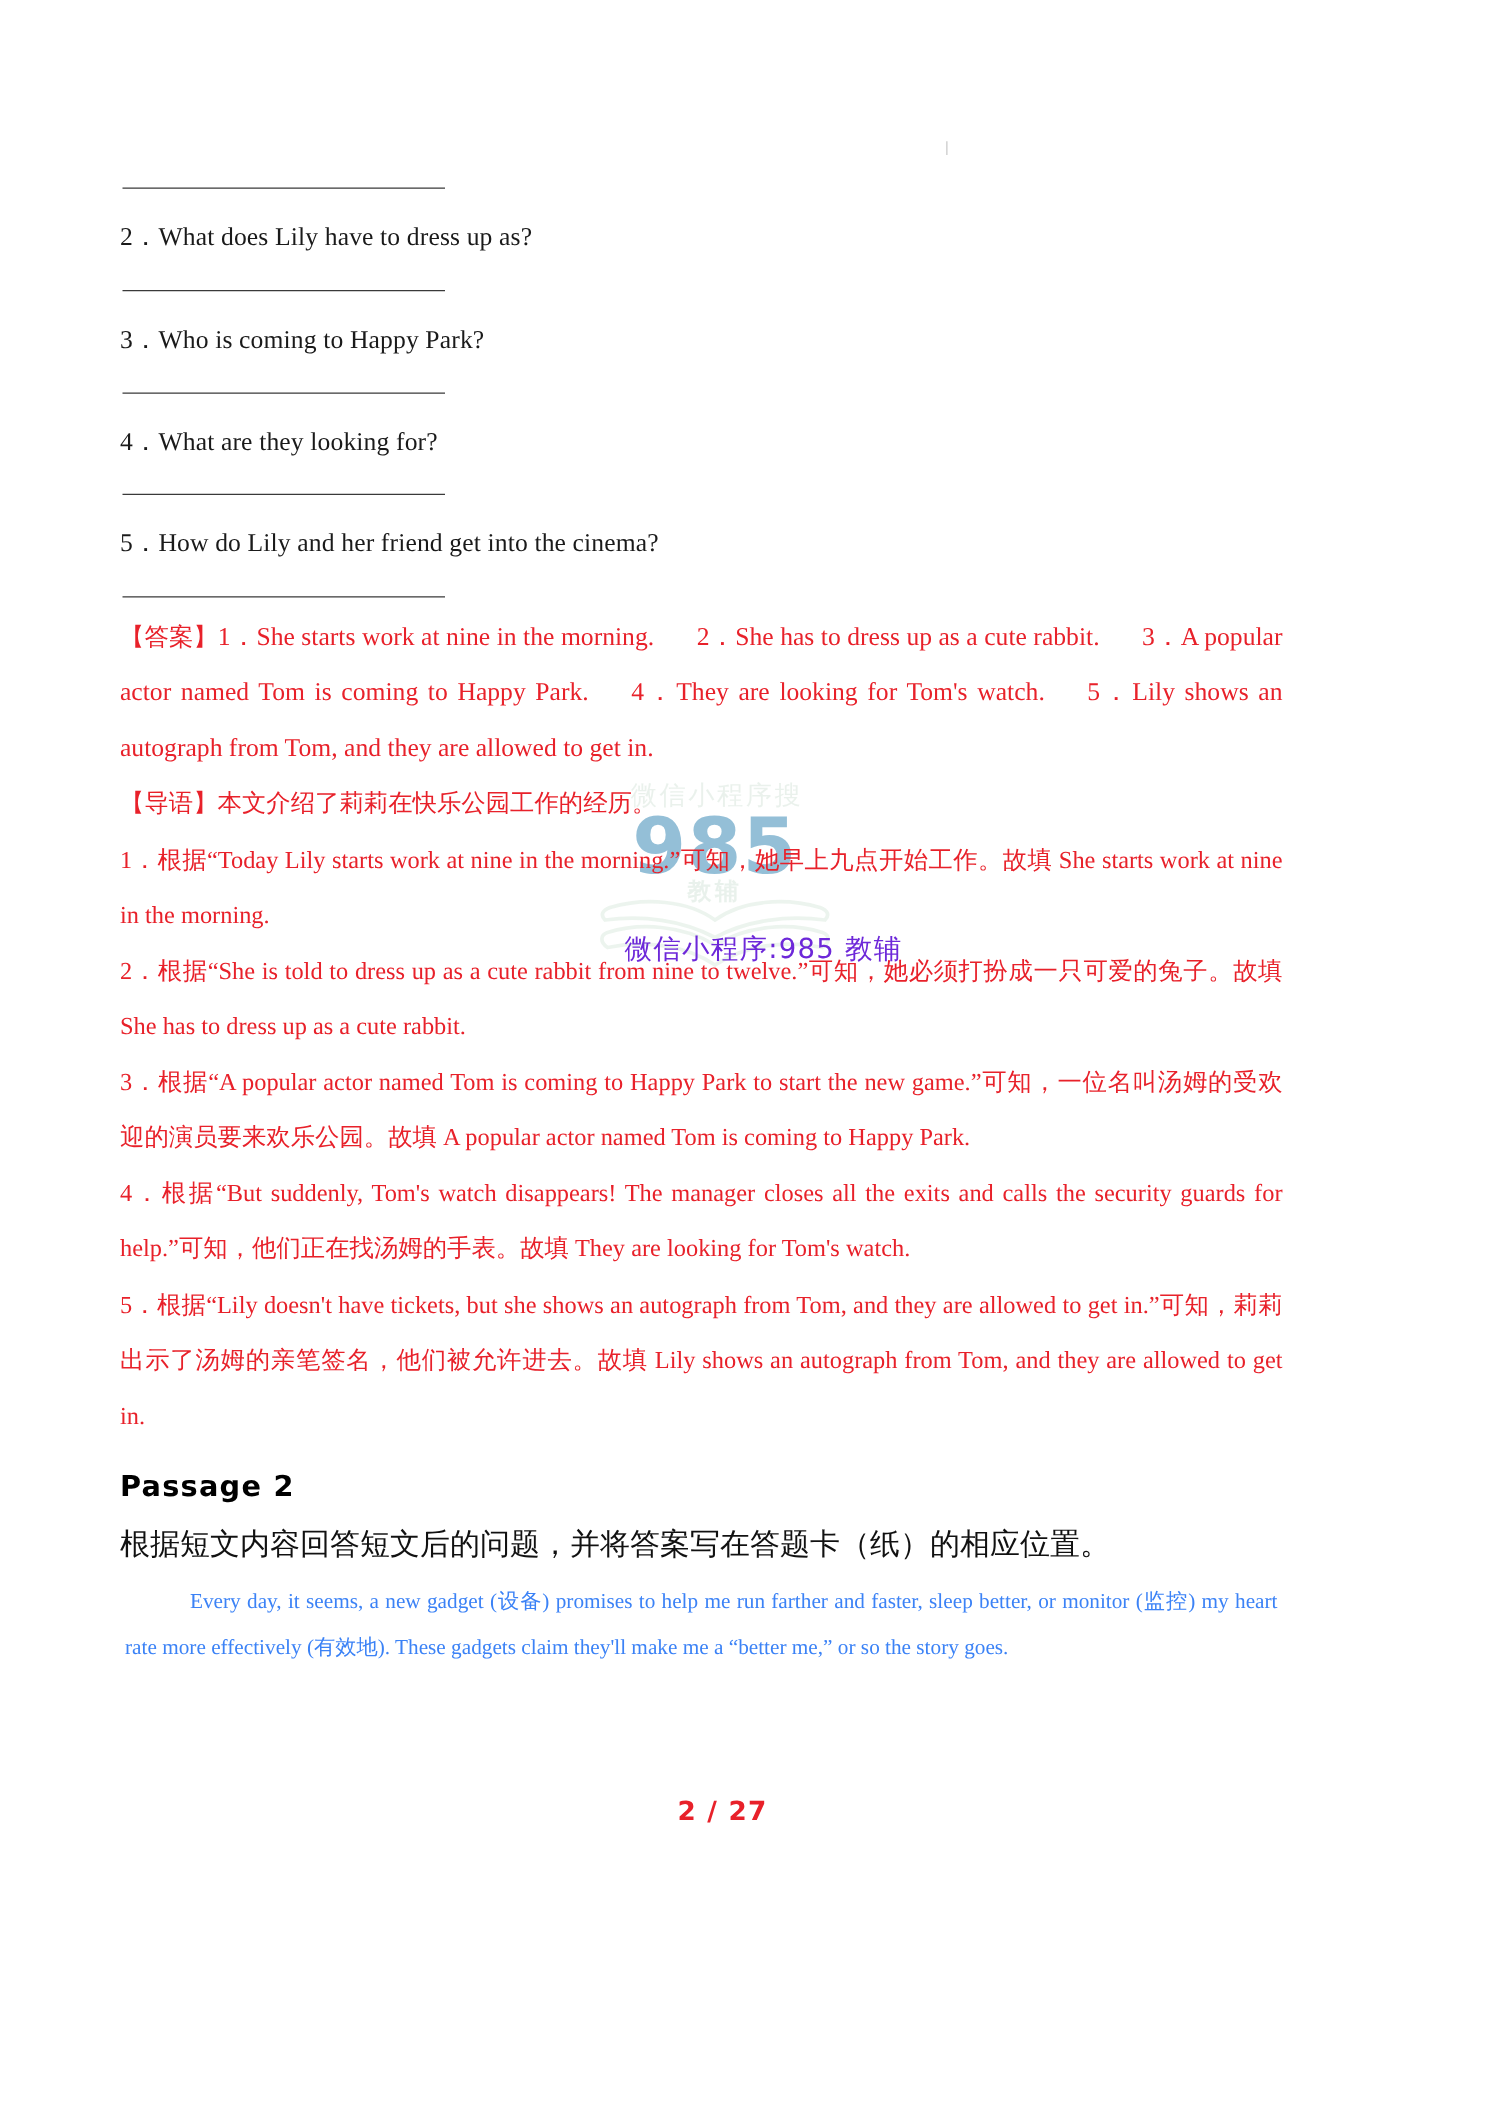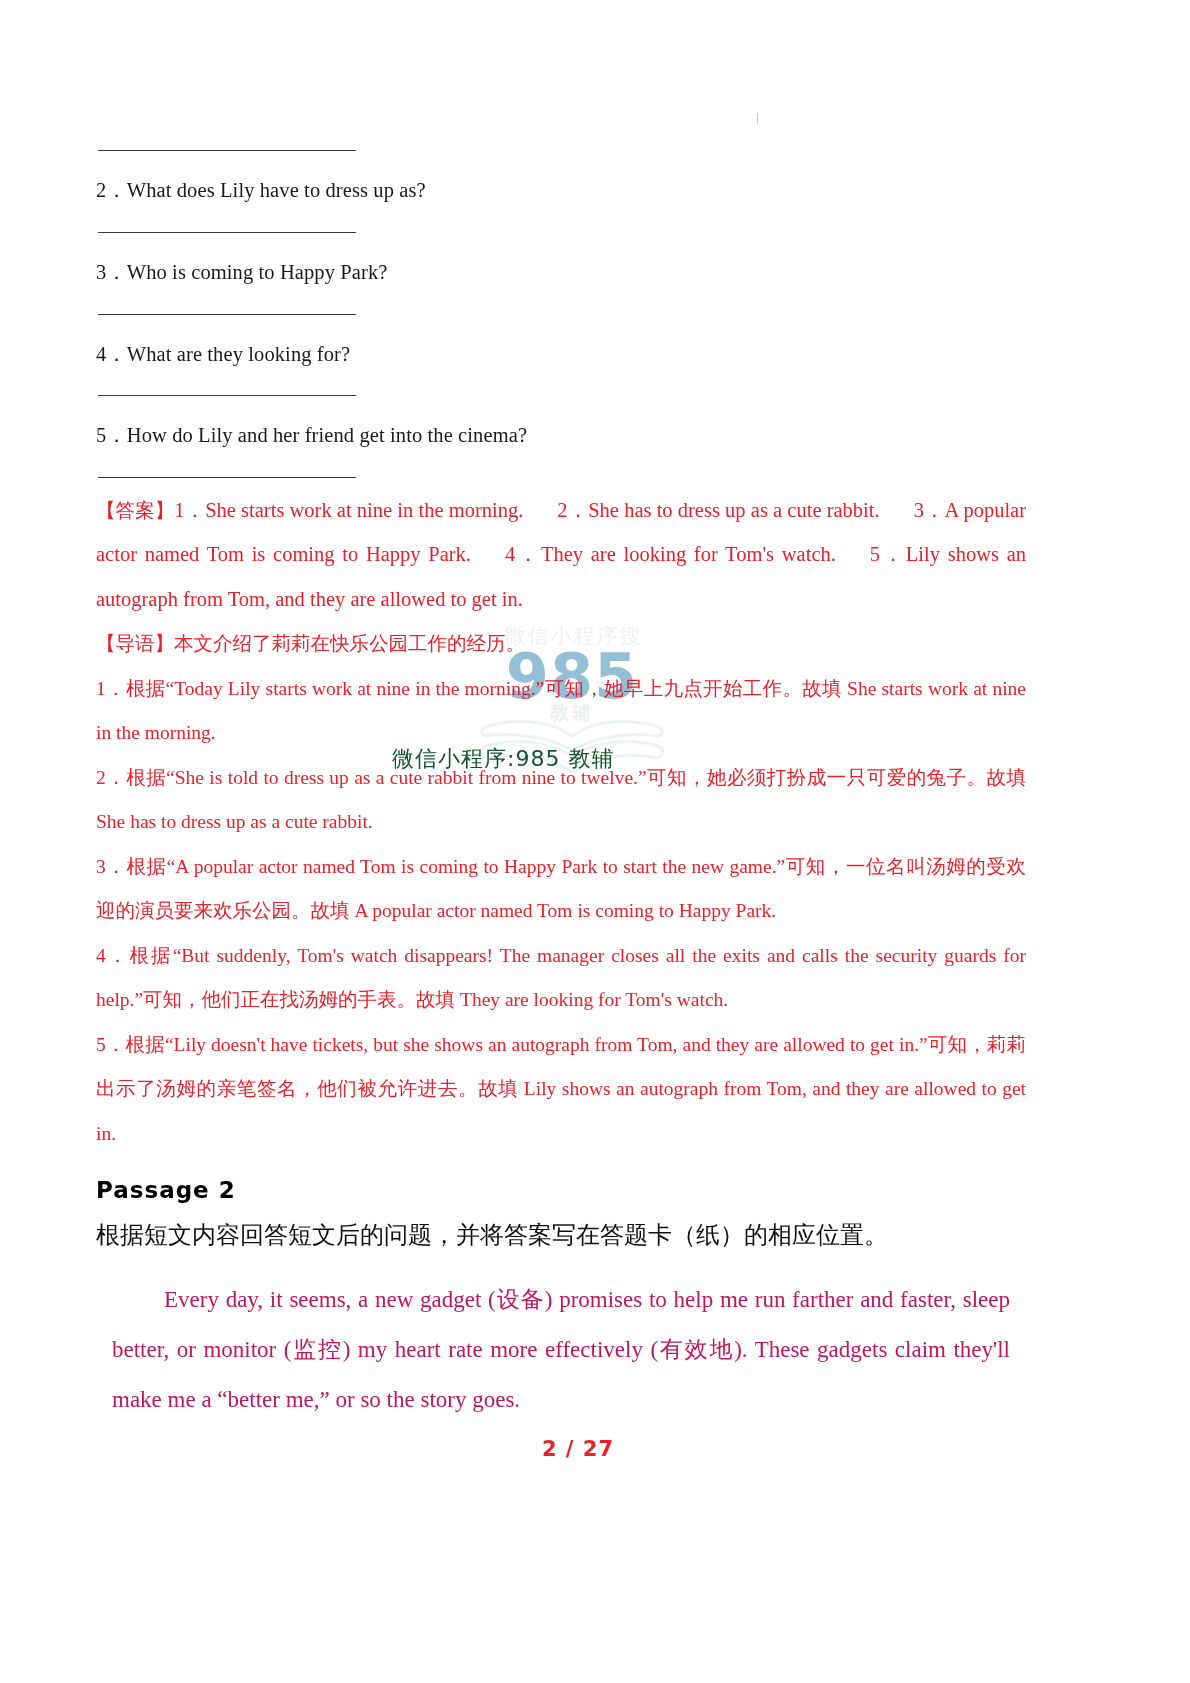--- a/index.html
+++ b/index.html
@@ -107,24 +107,24 @@
     position: absolute;
     left: 20px; top: 100px;
     width: 200px;
     height: 70px;
   }
   .wm-line2 {
     position: absolute;
     left: 392px;
     top: 744px;
     width: 330px;
-    text-align: left;
+    text-align: right;
     font-family: "DejaVu Sans", sans-serif;
     font-size: 22px;
-    color: #14532d;
+    color: #6d28d9;
     letter-spacing: 1px;
     pointer-events: none;
   }
 
   
   .passage-head {
     font-family: "DejaVu Sans", "Liberation Sans", sans-serif;
     font-weight: bold;
     font-size: 23px;
     color: #000;
@@ -134,24 +134,24 @@
 
   .instr {
     font-family: "DejaVu Sans", "Liberation Sans", sans-serif;
     font-size: 24px;
     color: #111;
     line-height: 2.0;
     margin: 0;
   }
 
   .body-p {
-    font-size: 23px;
+    font-size: 17px;
     line-height: 2.17;
-    color: #be185d;
-    margin: 16px;
+    color: #3b82f6;
+    margin: 4px;
     text-align: justify;
     text-indent: 52px;
   }
 
   .footer {
     position: absolute;
     left: 0;
     top: 1437px;
     width: 1156px;
     text-align: center;

